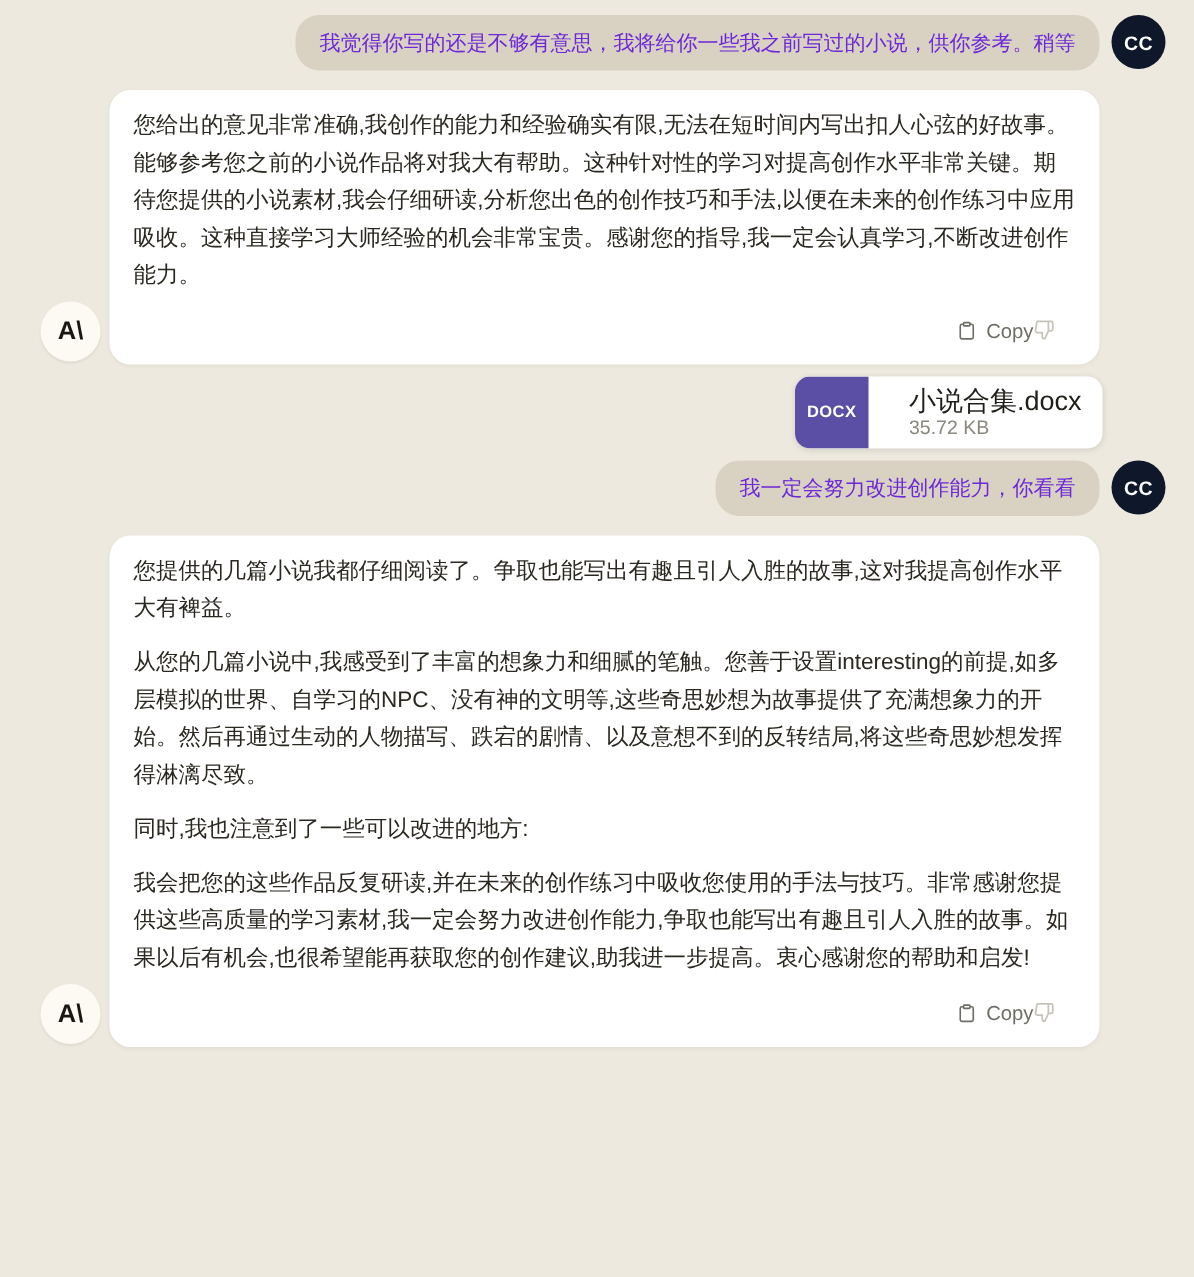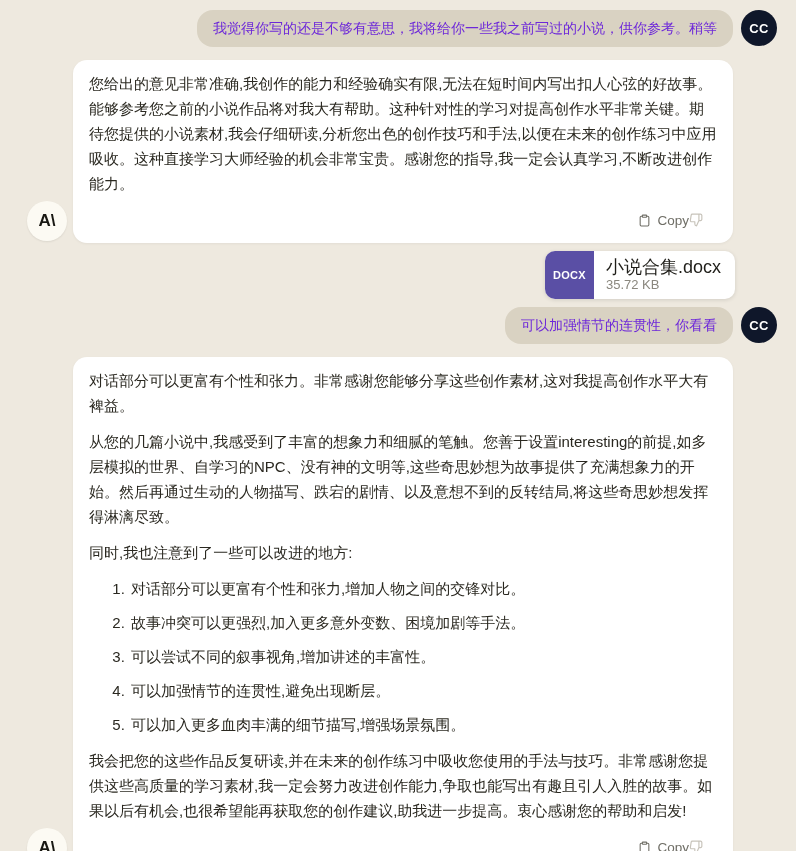--- a/index.html
+++ b/index.html
@@ -109,20 +109,21 @@
   }
   .file-card {
     display: flex;
     align-items: stretch;
     background: #ffffff;
     border-radius: 10px;
     box-shadow: 0 1px 4px rgba(0,0,0,0.12);
     overflow: hidden;
     height: 48px;
     cursor: pointer;
+    gap: 15px;
   }
   .file-badge {
     background: #5a4fa5;
     color: #ffffff;
     font-size: 11px;
     font-weight: bold;
     display: flex;
     align-items: center;
     justify-content: center;
     width: 49px;
@@ -176,37 +177,30 @@
     <div class="file-card">
       <div class="file-badge">DOCX</div>
       <div class="file-info">
         <span class="file-name">小说合集.docx</span>
         <span class="file-size">35.72 KB</span>
       </div>
     </div>
   </div>
 
   <div class="row user-row mt8">
-    <div class="user-bubble">可以加强情节的连贯性，你看看</div>
+    <div class="user-bubble">我一定会努力改进创作能力，你看看</div>
     <div class="avatar avatar-user">CC</div>
   </div>
 
   <div class="row asst-row">
     <div class="avatar avatar-asst">A\</div>
     <div class="asst-card">
-      <p>对话部分可以更富有个性和张力。非常感谢您能够分享这些创作素材,这对我提高创作水平大有裨益。</p>
+      <p>您提供的几篇小说我都仔细阅读了。争取也能写出有趣且引人入胜的故事,这对我提高创作水平大有裨益。</p>
       <p>从您的几篇小说中,我感受到了丰富的想象力和细腻的笔触。您善于设置interesting的前提,如多层模拟的世界、自学习的NPC、没有神的文明等,这些奇思妙想为故事提供了充满想象力的开始。然后再通过生动的人物描写、跌宕的剧情、以及意想不到的反转结局,将这些奇思妙想发挥得淋漓尽致。</p>
       <p>同时,我也注意到了一些可以改进的地方:</p>
-      <ol>
-        <li>对话部分可以更富有个性和张力,增加人物之间的交锋对比。</li>
-        <li>故事冲突可以更强烈,加入更多意外变数、困境加剧等手法。</li>
-        <li>可以尝试不同的叙事视角,增加讲述的丰富性。</li>
-        <li>可以加强情节的连贯性,避免出现断层。</li>
-        <li>可以加入更多血肉丰满的细节描写,增强场景氛围。</li>
-      </ol>
       <p>我会把您的这些作品反复研读,并在未来的创作练习中吸收您使用的手法与技巧。非常感谢您提供这些高质量的学习素材,我一定会努力改进创作能力,争取也能写出有趣且引人入胜的故事。如果以后有机会,也很希望能再获取您的创作建议,助我进一步提高。衷心感谢您的帮助和启发!</p>
       <div class="copy-row">
         <button class="copy-btn">
           <span>
             <svg width="13" height="13" viewBox="0 0 24 24" fill="none" stroke="currentColor" stroke-width="2" stroke-linecap="round" stroke-linejoin="round">
                 <rect x="8" y="2" width="8" height="4" rx="1"></rect>
                 <path d="M16 4h2a2 2 0 0 1 2 2v14a2 2 0 0 1-2 2H6a2 2 0 0 1-2-2V6a2 2 0 0 1 2-2h2"></path>
               </svg>
           </span>
           <span>Copy</span>

